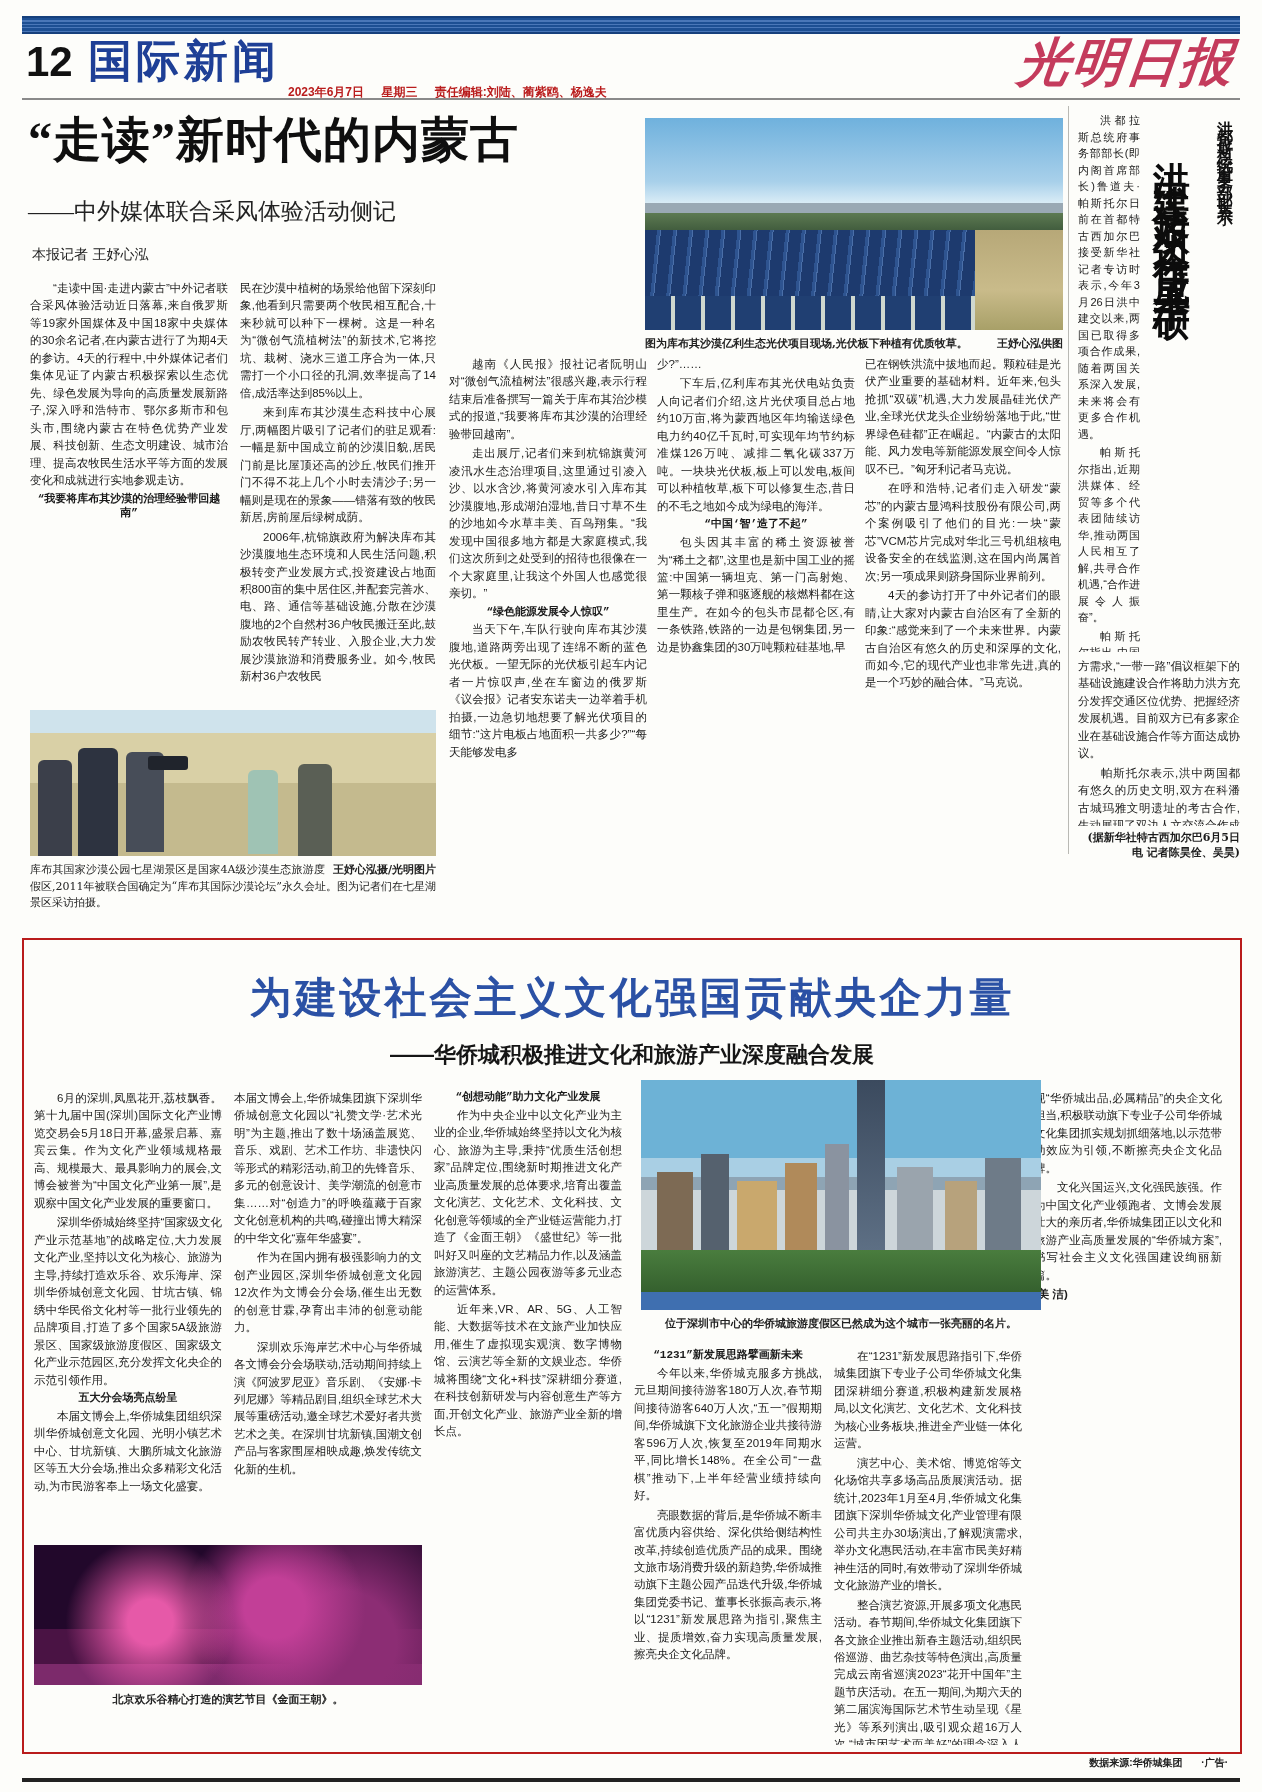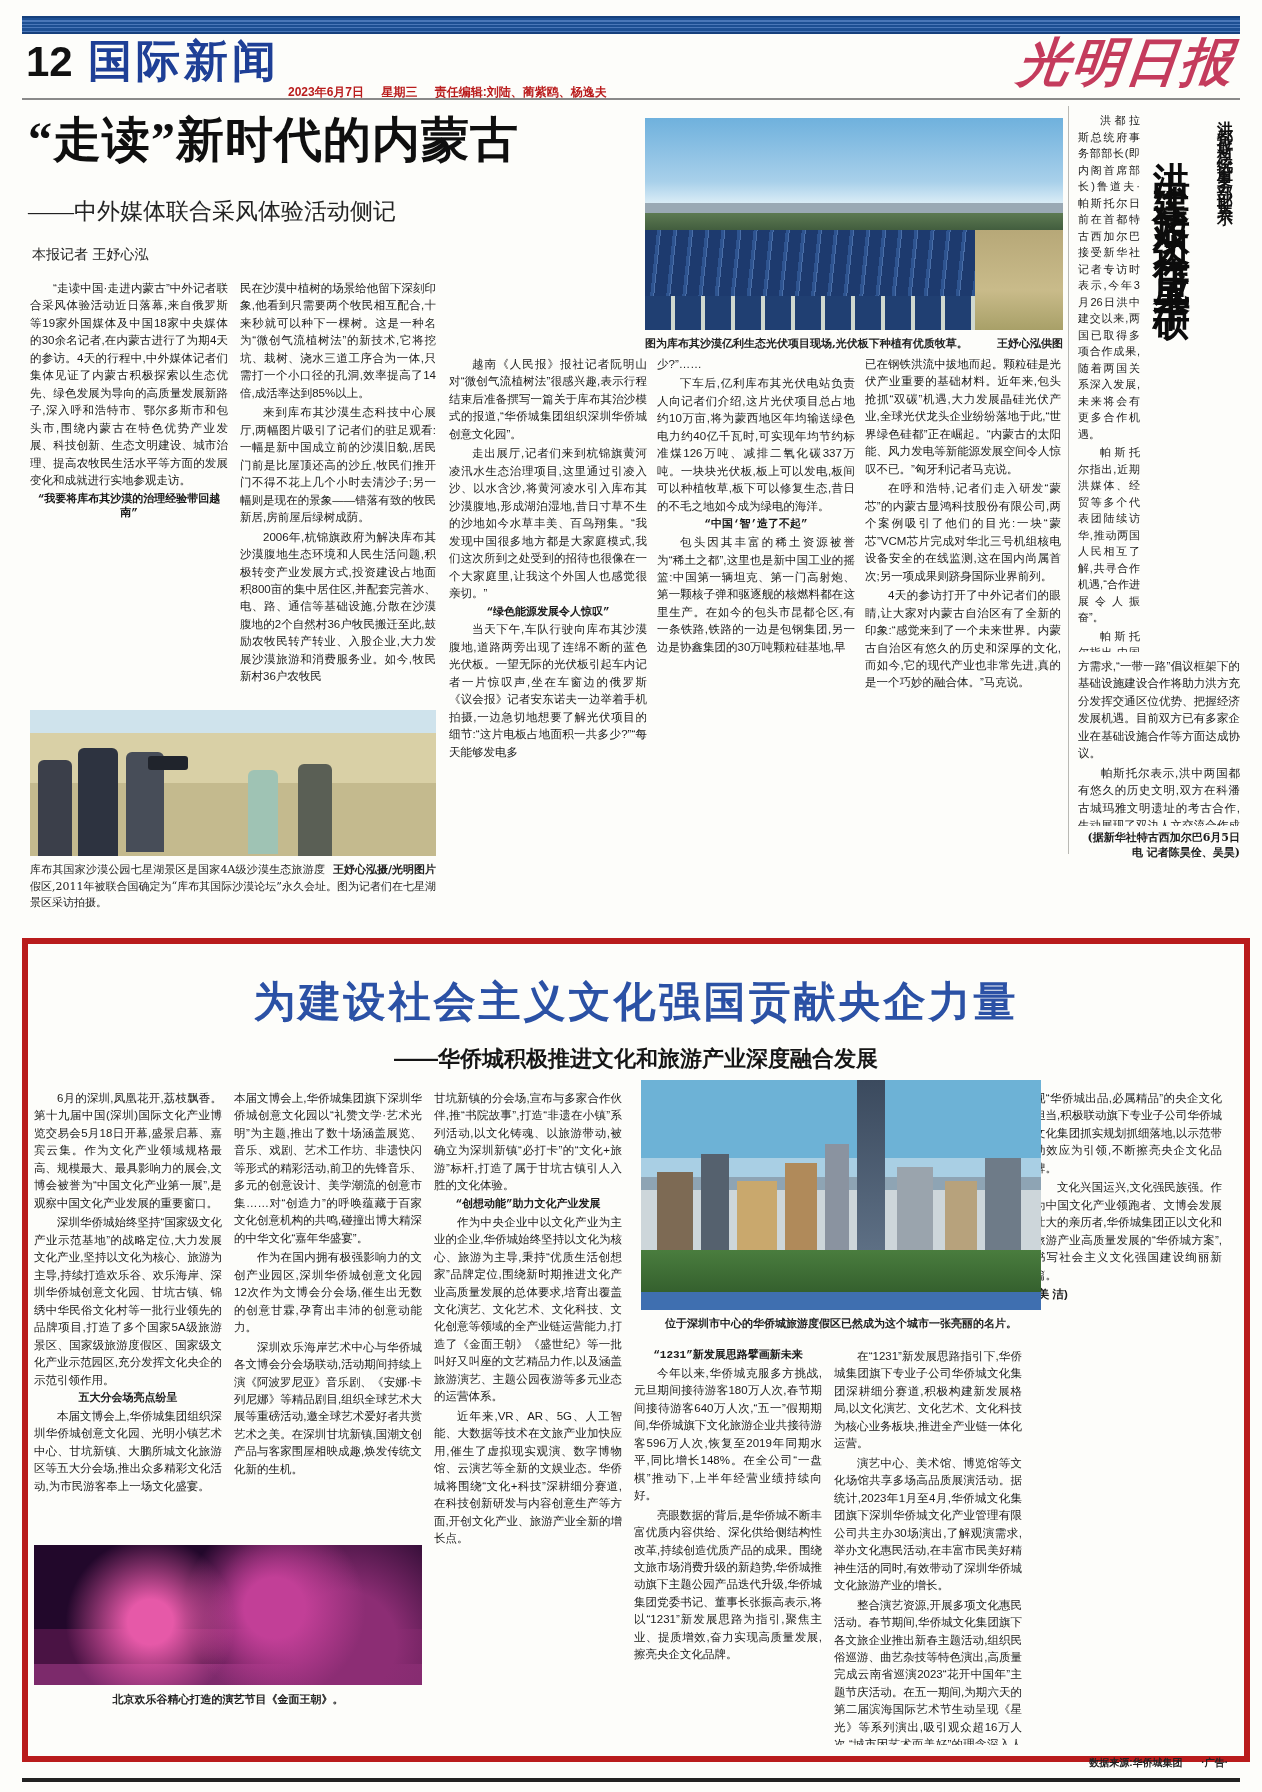--- a/index.html
+++ b/index.html
@@ -61,21 +61,21 @@
   .hn-kicker{position:absolute;left:1214px;top:108px;height:420px;writing-mode:vertical-rl;
              font-size:16px;font-weight:bold;letter-spacing:7px;color:#111;}
   .hn-headline{position:absolute;left:1146px;top:132px;height:700px;writing-mode:vertical-rl;
                font-size:37px;font-weight:bold;letter-spacing:12px;color:#0c0c0c;
                font-family:"Liberation Serif",serif;}
   .hn-narrow{left:1078px;top:112px;width:62px;height:540px;font-size:11px;line-height:1.5;}
   .hn-wide{left:1078px;top:658px;width:162px;height:168px;}
   .hn-sign{position:absolute;left:1078px;top:830px;width:162px;font-size:11px;font-weight:bold;
            text-align:right;font-family:"DejaVu Serif",serif;}
   
-  .adbox{position:absolute;left:22px;top:938px;width:1216px;height:812px;border:6px solid #b91c1c;background:#fdfdfa;text-decoration:underline;}
+  .adbox{position:absolute;left:22px;top:938px;width:1216px;height:812px;border:2px solid #b91c1c;background:#fdfdfa;text-decoration:underline;}
   .ad-headline{position:absolute;left:0;top:30px;width:100%;text-align:center;font-size:42px;
                font-weight:bold;color:#2b51a5;letter-spacing:3px;font-family:"Liberation Serif",serif;}
   .ad-subtitle{position:absolute;left:0;top:100px;width:100%;text-align:center;font-size:22px;
                font-weight:bold;color:#151515;}
   .ad-sign{text-align:left;font-weight:bold;text-indent:0 !important;}
   .ad-source{position:absolute;right:34px;top:1756px;font-size:10px;font-weight:bold;color:#222;}
   .ad-source span{margin-left:16px;}
   .footbar{position:absolute;left:22px;top:1778px;width:1218px;height:4px;background:#222;}
   .cap-center{text-align:center;font-weight:bold;}
 </style>
@@ -115,21 +115,21 @@
   <div class="col" style="left:30px;top:280px;width:198px;height:426px;">
     <p>“走读中国·走进内蒙古”中外记者联合采风体验活动近日落幕,来自俄罗斯等19家外国媒体及中国18家中央媒体的30余名记者,在内蒙古进行了为期4天的参访。4天的行程中,中外媒体记者们集体见证了内蒙古积极探索以生态优先、绿色发展为导向的高质量发展新路子,深入呼和浩特市、鄂尔多斯市和包头市,围绕内蒙古在特色优势产业发展、科技创新、生态文明建设、城市治理、提高农牧民生活水平等方面的发展变化和成就进行实地参观走访。</p>
     <p class="subhead">“我要将库布其沙漠的治理经验带回越南”</p>
   </div>
   <div class="col" style="left:240px;top:280px;width:196px;height:426px;">
     <p class="cont">民在沙漠中植树的场景给他留下深刻印象,他看到只需要两个牧民相互配合,十来秒就可以种下一棵树。这是一种名为“微创气流植树法”的新技术,它将挖坑、栽树、浇水三道工序合为一体,只需打一个小口径的孔洞,效率提高了14倍,成活率达到85%以上。</p>
     <p>来到库布其沙漠生态科技中心展厅,两幅图片吸引了记者们的驻足观看:一幅是新中国成立前的沙漠旧貌,居民门前是比屋顶还高的沙丘,牧民们推开门不得不花上几个小时去清沙子;另一幅则是现在的景象——错落有致的牧民新居,房前屋后绿树成荫。</p>
     <p>2006年,杭锦旗政府为解决库布其沙漠腹地生态环境和人民生活问题,积极转变产业发展方式,投资建设占地面积800亩的集中居住区,并配套完善水、电、路、通信等基础设施,分散在沙漠腹地的2个自然村36户牧民搬迁至此,鼓励农牧民转产转业、入股企业,大力发展沙漠旅游和消费服务业。如今,牧民新村36户农牧民</p>
   </div>
   <div class="col" style="left:449px;top:356px;width:198px;height:566px;">
-    <p>越南《人民报》报社记者阮明山对“微创气流植树法”很感兴趣,表示行程结束后准备撰写一篇关于库布其治沙模式的报道,“华侨城集团组织深圳华侨城创意文化园”。</p>
+    <p>越南《人民报》报社记者阮明山对“微创气流植树法”很感兴趣,表示行程结束后准备撰写一篇关于库布其治沙模式的报道,“我要将库布其沙漠的治理经验带回越南”。</p>
     <p>走出展厅,记者们来到杭锦旗黄河凌汛水生态治理项目,这里通过引凌入沙、以水含沙,将黄河凌水引入库布其沙漠腹地,形成湖泊湿地,昔日寸草不生的沙地如今水草丰美、百鸟翔集。“我发现中国很多地方都是大家庭模式,我们这次所到之处受到的招待也很像在一个大家庭里,让我这个外国人也感觉很亲切。”</p>
     <p class="subhead">“绿色能源发展令人惊叹”</p>
     <p>当天下午,车队行驶向库布其沙漠腹地,道路两旁出现了连绵不断的蓝色光伏板。一望无际的光伏板引起车内记者一片惊叹声,坐在车窗边的俄罗斯《议会报》记者安东诺夫一边举着手机拍摄,一边急切地想要了解光伏项目的细节:“这片电板占地面积一共多少?”“每天能够发电多</p>
   </div>
   <div class="col" style="left:657px;top:356px;width:198px;height:566px;">
     <p class="cont">少?”……</p>
     <p>下车后,亿利库布其光伏电站负责人向记者们介绍,这片光伏项目总占地约10万亩,将为蒙西地区年均输送绿色电力约40亿千瓦时,可实现年均节约标准煤126万吨、减排二氧化碳337万吨。一块块光伏板,板上可以发电,板间可以种植牧草,板下可以修复生态,昔日的不毛之地如今成为绿电的海洋。</p>
     <p class="subhead">“中国‘智’造了不起”</p>
     <p>包头因其丰富的稀土资源被誉为“稀土之都”,这里也是新中国工业的摇篮:中国第一辆坦克、第一门高射炮、第一颗核子弹和驱逐舰的核燃料都在这里生产。在如今的包头市昆都仑区,有一条铁路,铁路的一边是包钢集团,另一边是协鑫集团的30万吨颗粒硅基地,早</p>
   </div>
@@ -178,21 +178,20 @@
     <p>深圳华侨城始终坚持“国家级文化产业示范基地”的战略定位,大力发展文化产业,坚持以文化为核心、旅游为主导,持续打造欢乐谷、欢乐海岸、深圳华侨城创意文化园、甘坑古镇、锦绣中华民俗文化村等一批行业领先的品牌项目,打造了多个国家5A级旅游景区、国家级旅游度假区、国家级文化产业示范园区,充分发挥文化央企的示范引领作用。</p>
     <p class="subhead">五大分会场亮点纷呈</p>
     <p>本届文博会上,华侨城集团组织深圳华侨城创意文化园、光明小镇艺术中心、甘坑新镇、大鹏所城文化旅游区等五大分会场,推出众多精彩文化活动,为市民游客奉上一场文化盛宴。</p>
   </div>
   <div class="col" style="left:234px;top:1090px;width:188px;height:450px;">
     <p class="cont">本届文博会上,华侨城集团旗下深圳华侨城创意文化园以“礼赞文学·艺术光明”为主题,推出了数十场涵盖展览、音乐、戏剧、艺术工作坊、非遗快闪等形式的精彩活动,前卫的先锋音乐、多元的创意设计、美学潮流的创意市集……对“创造力”的呼唤蕴藏于百家文化创意机构的共鸣,碰撞出博大精深的中华文化“嘉年华盛宴”。</p>
     <p>作为在国内拥有极强影响力的文创产业园区,深圳华侨城创意文化园12次作为文博会分会场,催生出无数的创意甘霖,孕育出丰沛的创意动能力。</p>
     <p>深圳欢乐海岸艺术中心与华侨城各文博会分会场联动,活动期间持续上演《阿波罗尼亚》音乐剧、《安娜·卡列尼娜》等精品剧目,组织全球艺术大展等重磅活动,邀全球艺术爱好者共赏艺术之美。在深圳甘坑新镇,国潮文创产品与客家围屋相映成趣,焕发传统文化新的生机。</p>
   </div>
   <div class="col" style="left:434px;top:1090px;width:188px;height:650px;">
-    <p class="cont">甘坑新镇的分会场,宣布与多家合作伙伴,推“书院故事”,打造“非遗在小镇”系列活动,以文化铸魂、以旅游带动,被确立为深圳新镇“必打卡”的“文化+旅游”标杆,打造了属于甘坑古镇引人入胜的文化体验。</p>
     <p class="subhead">“创想动能”助力文化产业发展</p>
     <p>作为中央企业中以文化产业为主业的企业,华侨城始终坚持以文化为核心、旅游为主导,秉持“优质生活创想家”品牌定位,围绕新时期推进文化产业高质量发展的总体要求,培育出覆盖文化演艺、文化艺术、文化科技、文化创意等领域的全产业链运营能力,打造了《金面王朝》《盛世纪》等一批叫好又叫座的文艺精品力作,以及涵盖旅游演艺、主题公园夜游等多元业态的运营体系。</p>
     <p>近年来,VR、AR、5G、人工智能、大数据等技术在文旅产业加快应用,催生了虚拟现实观演、数字博物馆、云演艺等全新的文娱业态。华侨城将围绕“文化+科技”深耕细分赛道,在科技创新研发与内容创意生产等方面,开创文化产业、旅游产业全新的增长点。</p>
   </div>
   <div class="col" style="left:634px;top:1348px;width:188px;height:397px;">
     <p class="subhead">“1231”新发展思路擘画新未来</p>
     <p>今年以来,华侨城克服多方挑战,元旦期间接待游客180万人次,春节期间接待游客640万人次,“五一”假期期间,华侨城旗下文化旅游企业共接待游客596万人次,恢复至2019年同期水平,同比增长148%。在全公司“一盘棋”推动下,上半年经营业绩持续向好。</p>
     <p>亮眼数据的背后,是华侨城不断丰富优质内容供给、深化供给侧结构性改革,持续创造优质产品的成果。围绕文旅市场消费升级的新趋势,华侨城推动旗下主题公园产品迭代升级,华侨城集团党委书记、董事长张振高表示,将以“1231”新发展思路为指引,聚焦主业、提质增效,奋力实现高质量发展,擦亮央企文化品牌。</p>
   </div>
   <div class="col" style="left:834px;top:1348px;width:188px;height:397px;">

